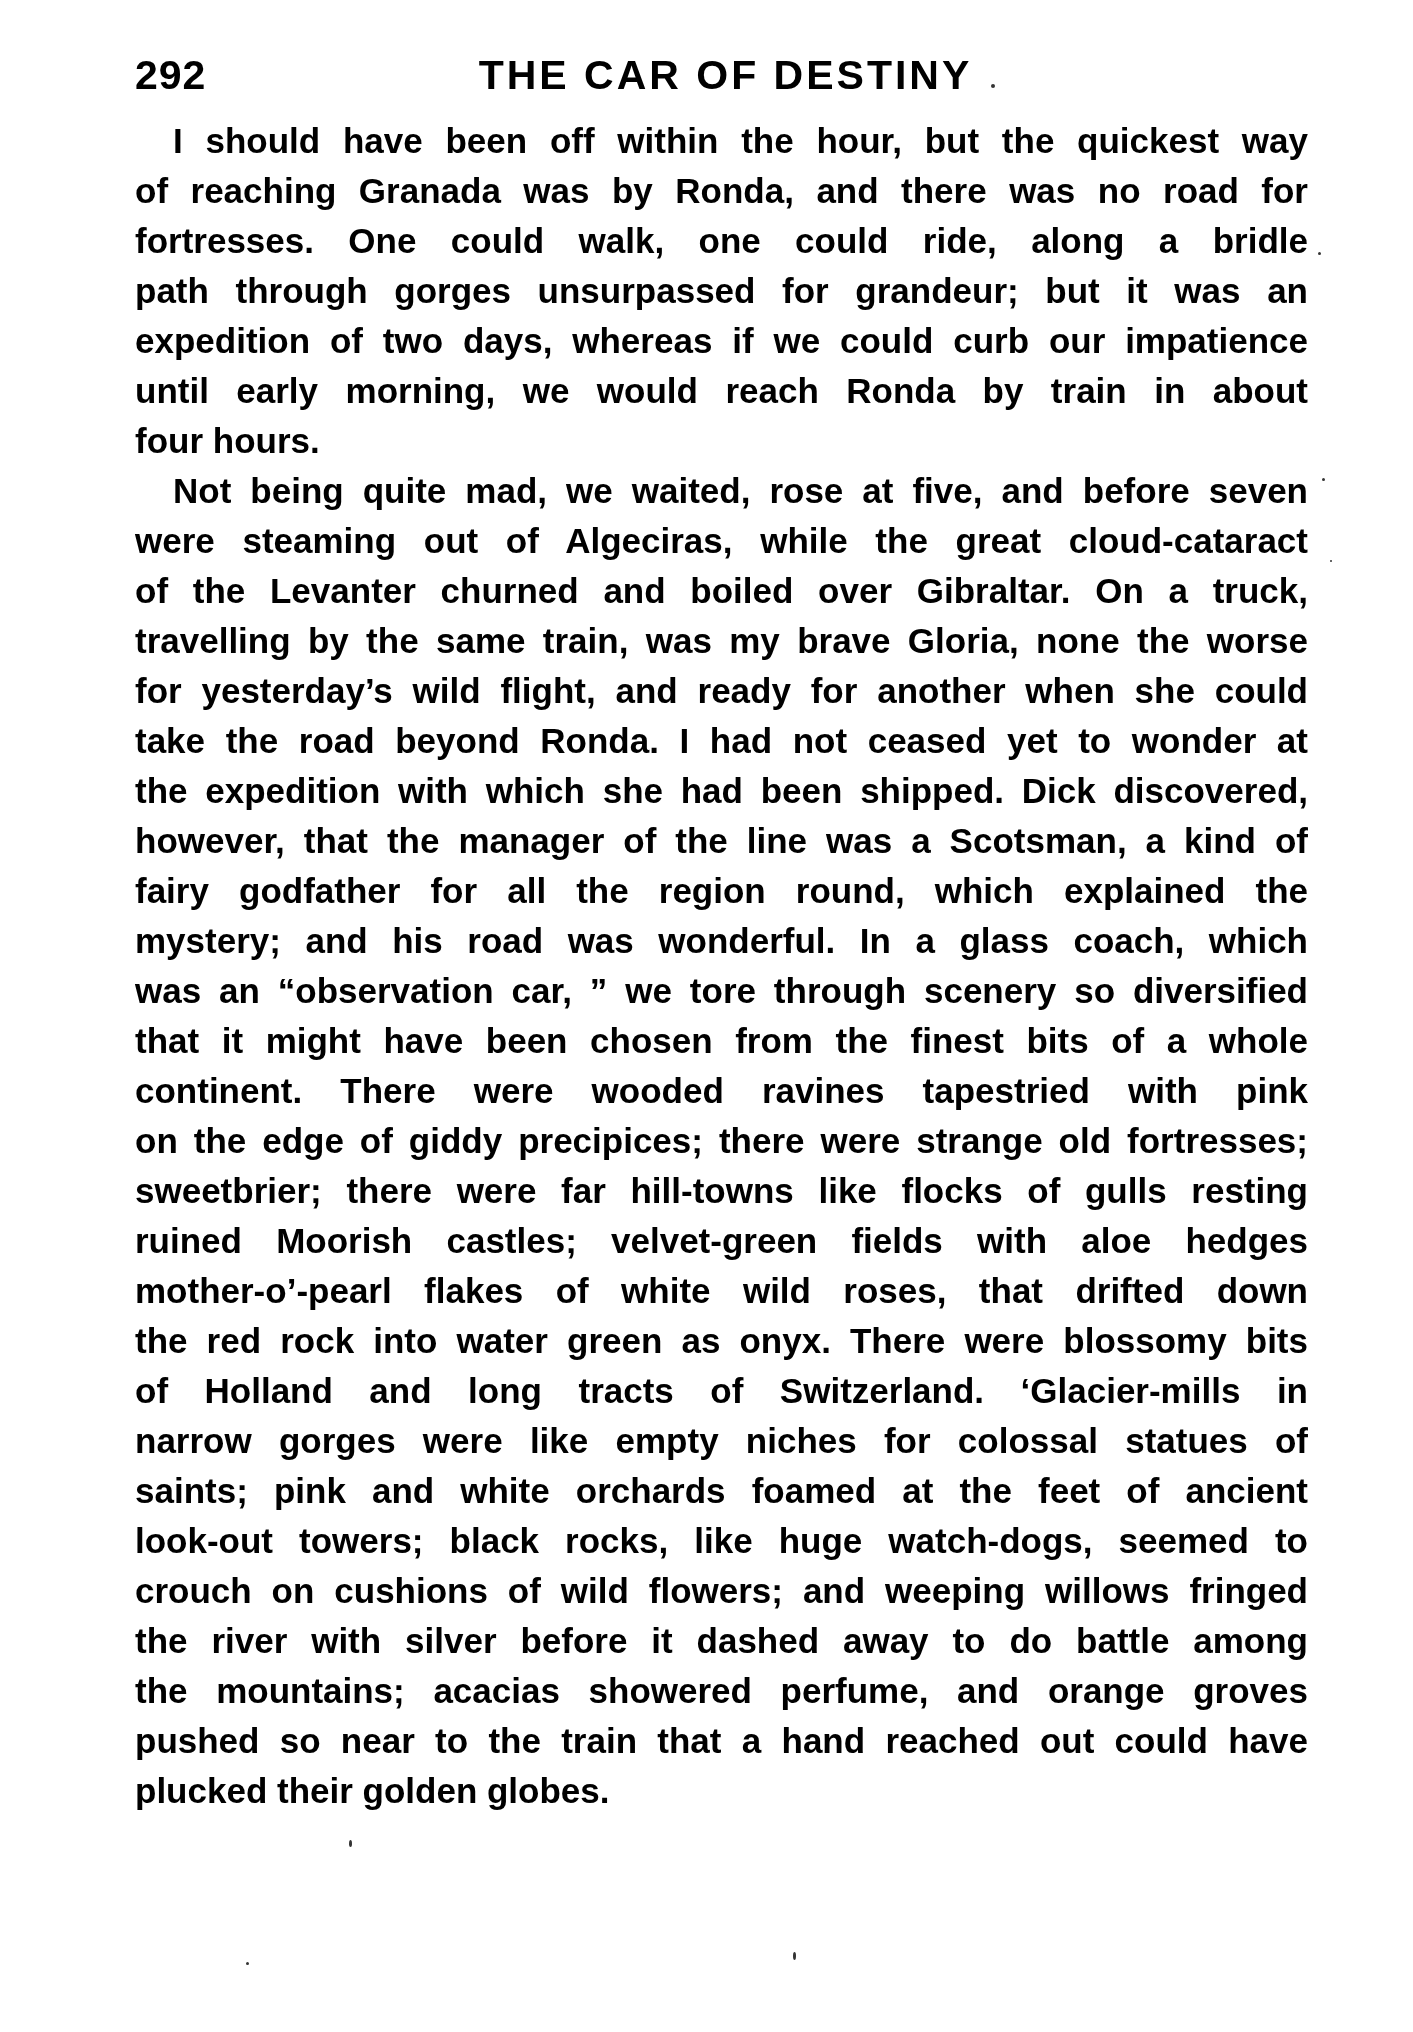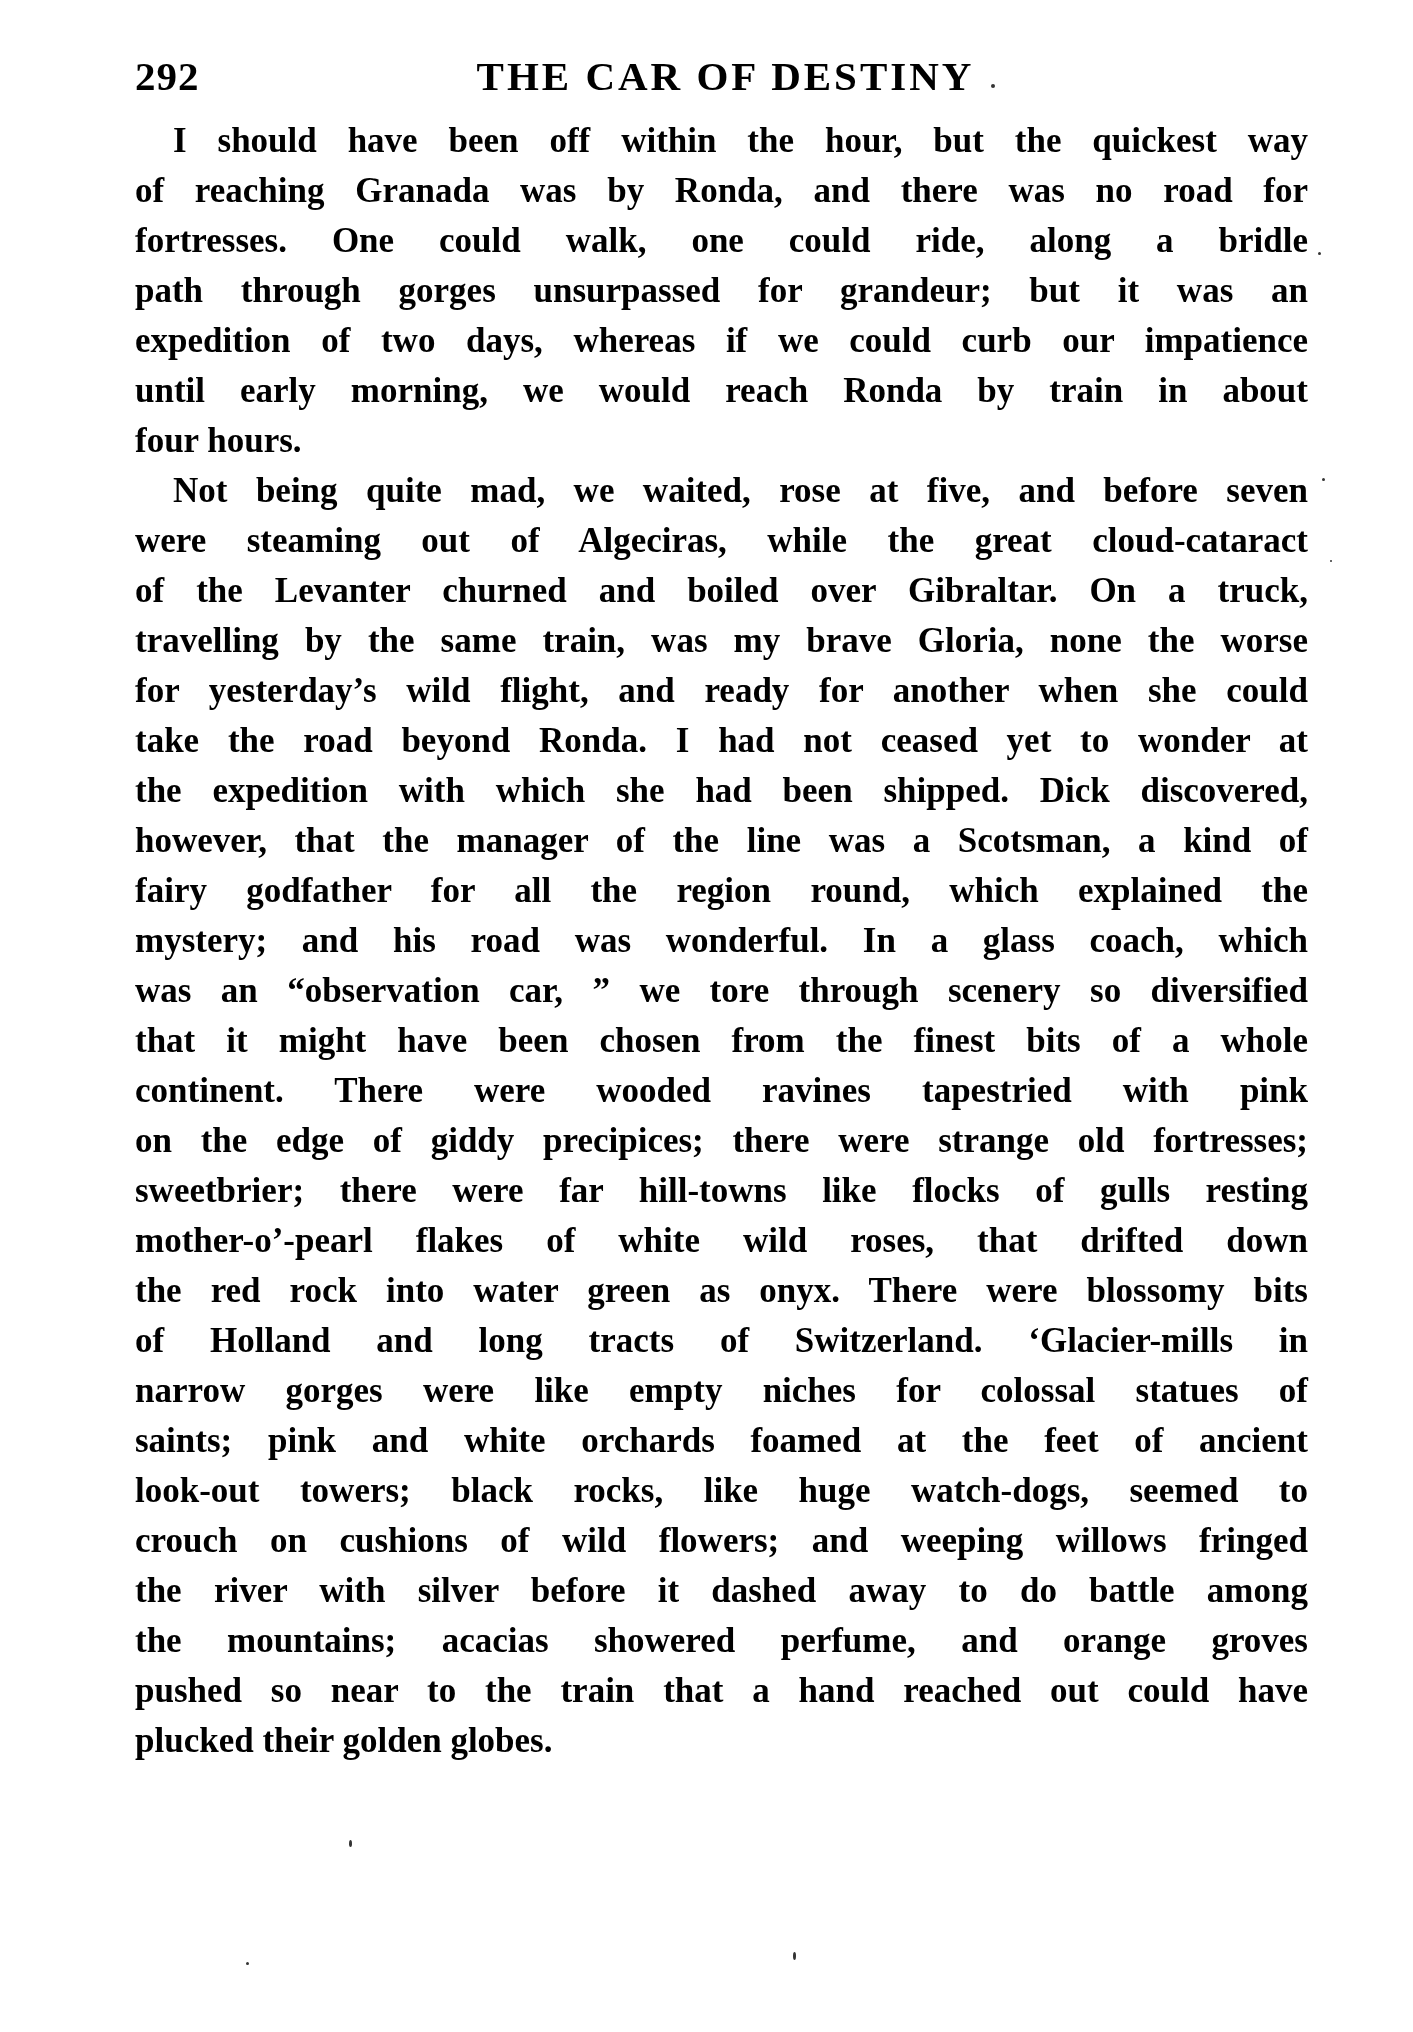--- a/index.html
+++ b/index.html
@@ -6,21 +6,21 @@
     margin: 0;
     padding: 0;
     background: #ffffff;
   }
   .page {
     position: relative;
     width: 1413px;
     height: 1976px;
     background: #ffffff;
     color: #000000;
-    font-family: Liberation Serif, serif;
+    font-family: Liberation Sans, sans-serif;
     overflow: hidden;
   }
   .running-head {
     position: absolute;
     left: 135px;
     top: 52px;
     width: 1173px;
     height: 50px;
   }
   .page-number {
@@ -96,20 +96,21 @@
     <div class="line">take the road beyond Ronda. I had not ceased yet to wonder at</div>
     <div class="line">the expedition with which she had been shipped. Dick discovered,</div>
     <div class="line">however, that the manager of the line was a Scotsman, a kind of</div>
     <div class="line">fairy godfather for all the region round, which explained the</div>
     <div class="line">mystery; and his road was wonderful. In a glass coach, which</div>
     <div class="line">was an “observation car, ” we tore through scenery so diversified</div>
     <div class="line">that it might have been chosen from the finest bits of a whole</div>
     <div class="line">continent. There were wooded ravines tapestried with pink</div>
     <div class="line">on the edge of giddy precipices; there were strange old fortresses;</div>
     <div class="line">sweetbrier; there were far hill-towns like flocks of gulls resting</div>
+    <div class="line">ruined Moorish castles; velvet-green fields with aloe hedges</div>
     <div class="line">mother-o’-pearl flakes of white wild roses, that drifted down</div>
     <div class="line">the red rock into water green as onyx. There were blossomy bits</div>
     <div class="line">of Holland and long tracts of Switzerland. ‘Glacier-mills in</div>
     <div class="line">narrow gorges were like empty niches for colossal statues of</div>
     <div class="line">saints; pink and white orchards foamed at the feet of ancient</div>
     <div class="line">look-out towers; black rocks, like huge watch-dogs, seemed to</div>
     <div class="line">crouch on cushions of wild flowers; and weeping willows fringed</div>
     <div class="line">the river with silver before it dashed away to do battle among</div>
     <div class="line">the mountains; acacias showered perfume, and orange groves</div>
     <div class="line">pushed so near to the train that a hand reached out could have</div>

